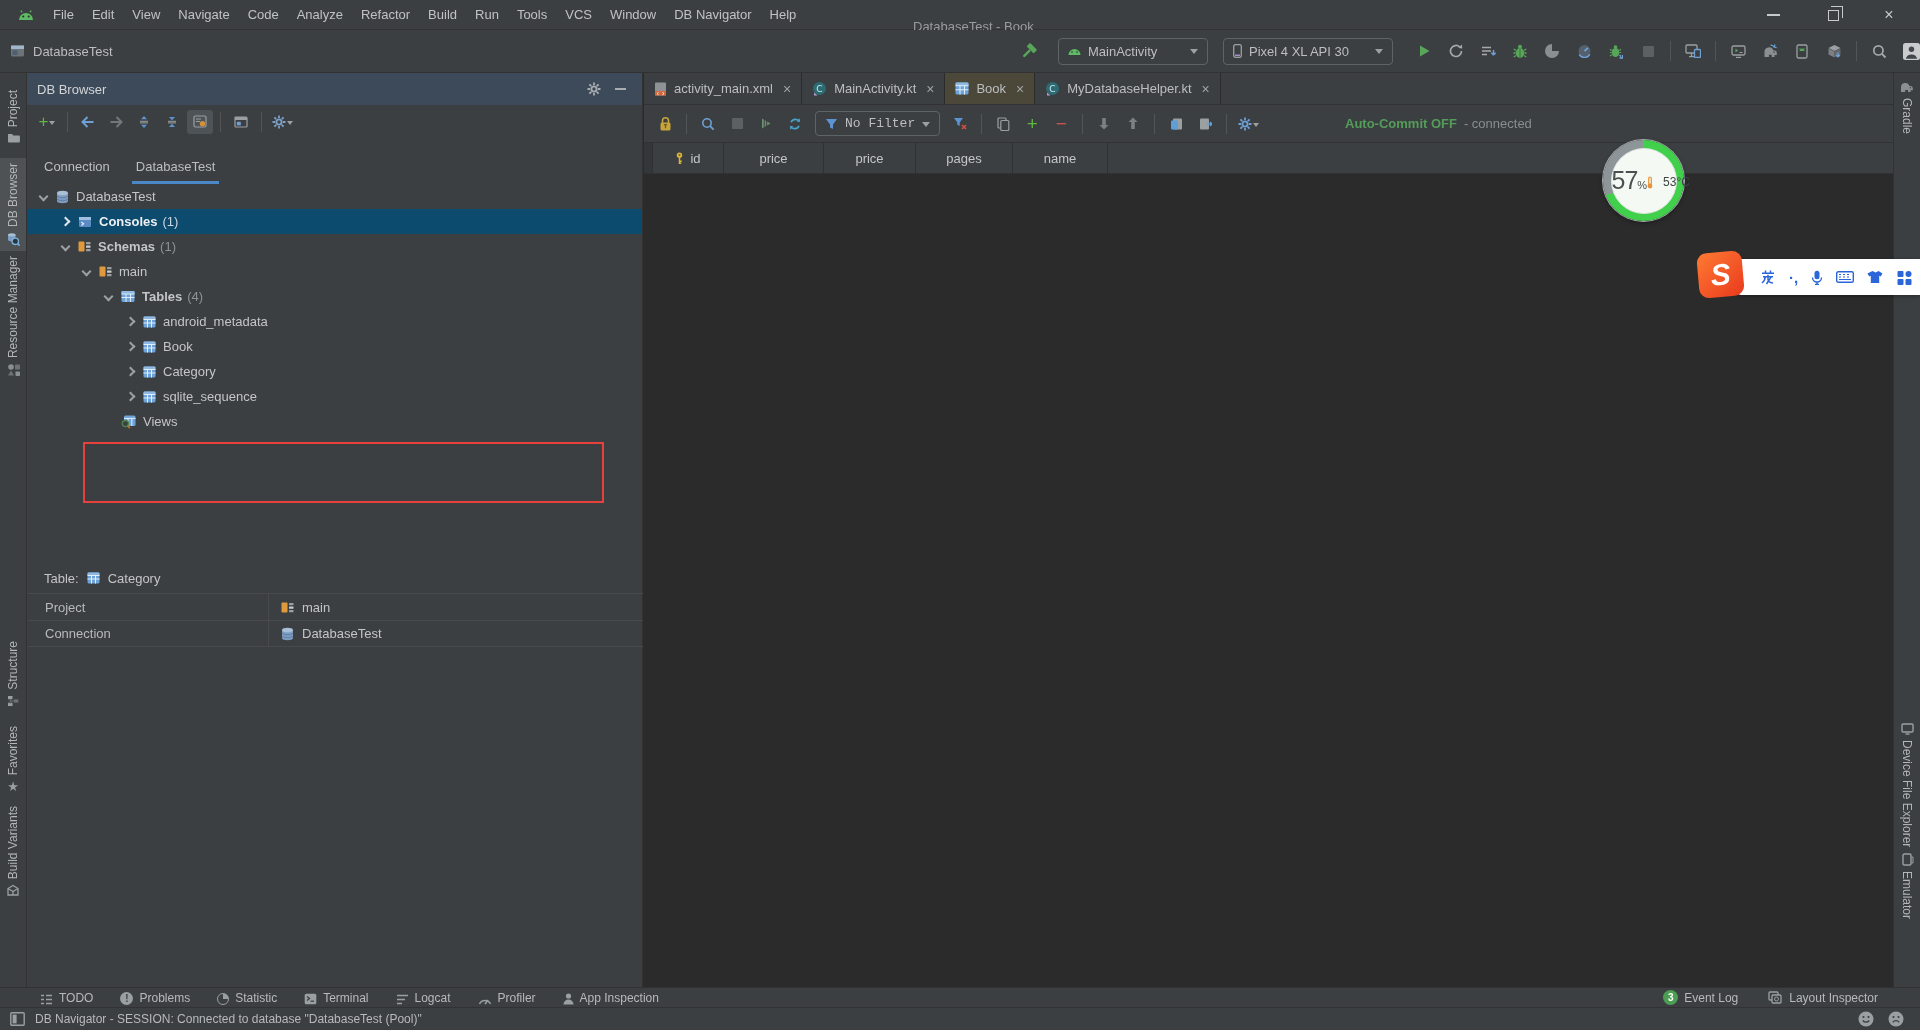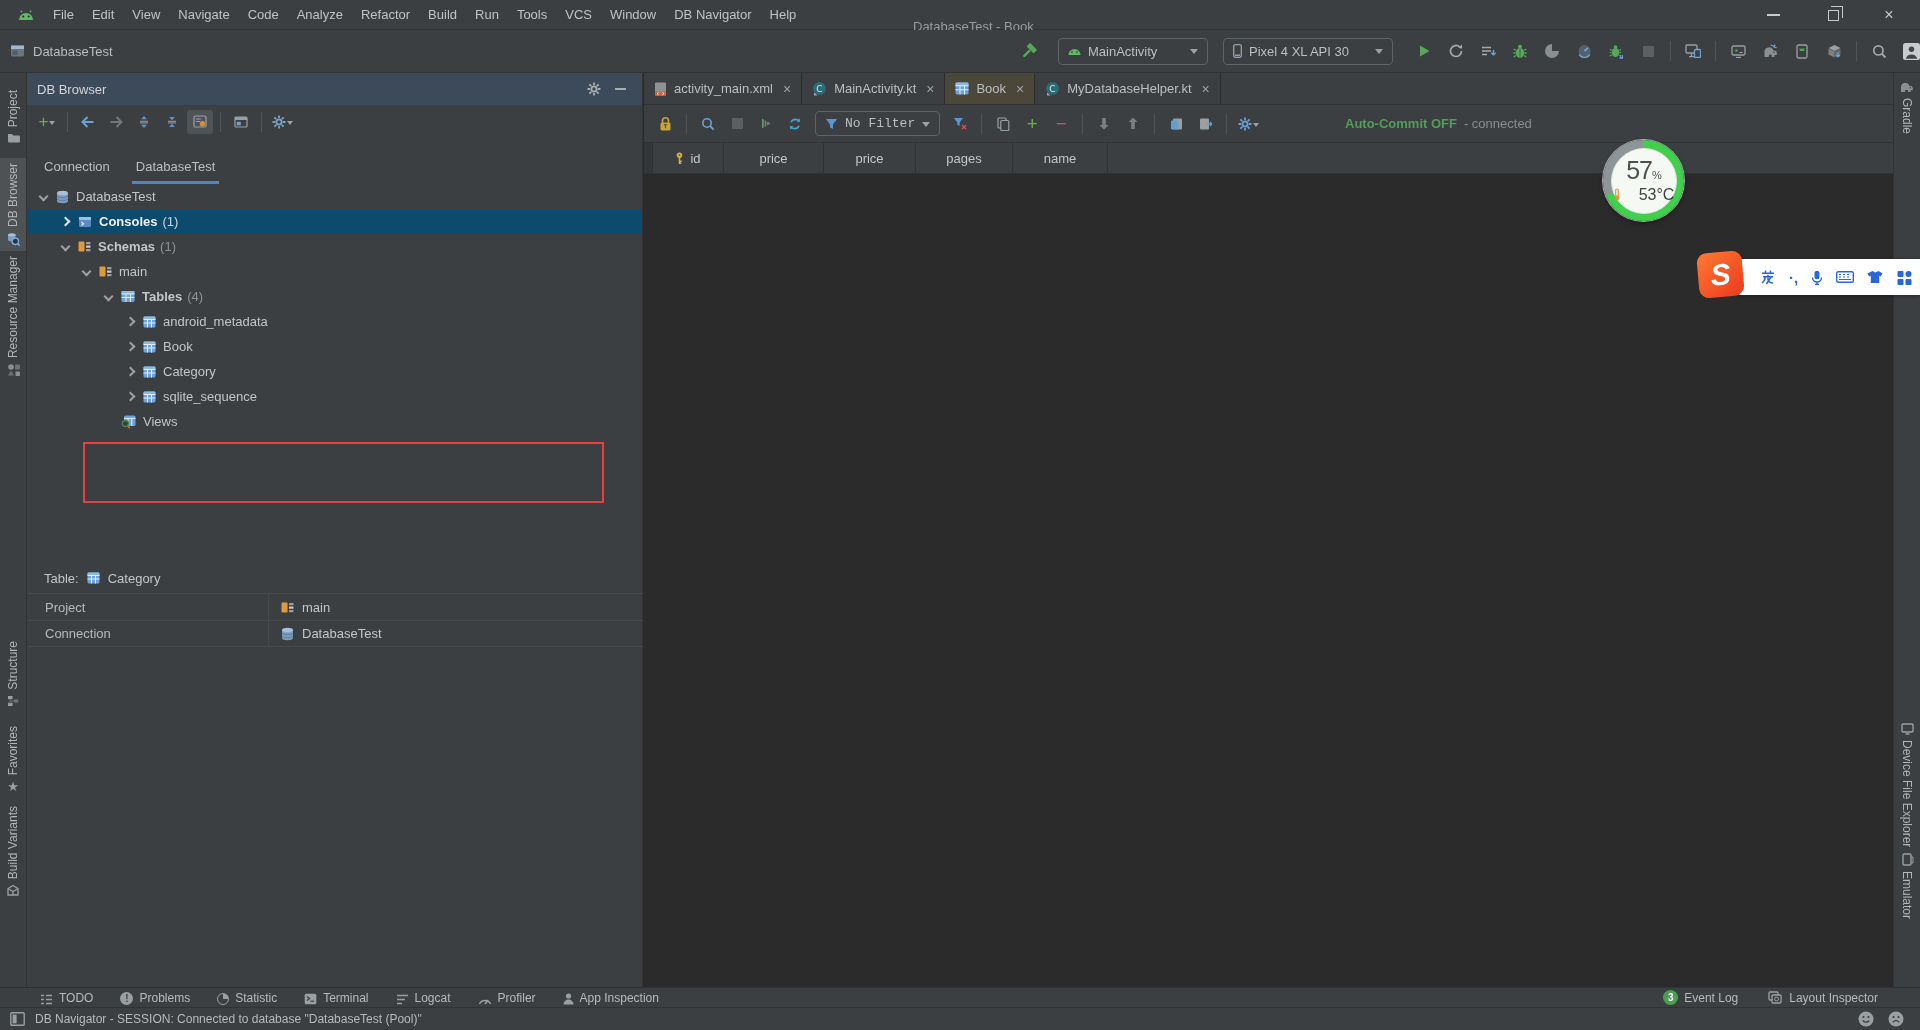--- a/index.html
+++ b/index.html
@@ -89,24 +89,24 @@
   #grid-header { height:31px; background:#3c3f41; border-bottom:1px solid #323232; display:flex; }
   .gh-gutter { width:9px; background:#33373a; border-right:1px solid #2f3234; }
   .gh-cell { border-right:1px solid #2f3234; display:flex; align-items:center; justify-content:center; gap:6px; color:#c3c5c7; }
   .gh-fill { flex:1; }
 
   
   #gauge { position:absolute; left:1603px; top:140px; width:81px; height:81px; border-radius:50%;
     background:conic-gradient(#41d04b 0 69%, #8d9598 69% 100%); box-shadow:0 0 0 1px #a6abad, 0 2px 5px rgba(0,0,0,.4);
     display:flex; align-items:center; justify-content:center; z-index:50; }
   #gauge .inner { width:66px; height:66px; border-radius:50%; background:#f4faf3; border:1px solid #dfe3e1;
-    display:flex; flex-direction:column; align-items:center; justify-content:center; color:#4d5052; }
+    display:flex; flex-direction:row; align-items:center; justify-content:flex-start; color:#4d5052; }
   #gauge .pct { font-size:25px; line-height:1; letter-spacing:-1px; }
   #gauge .pct small { font-size:11px; }
-  #gauge .temp { display:flex; align-items:center; gap:18px; font-size:16px; color:#3f4345; margin-top:3px; }
+  #gauge .temp { display:flex; align-items:center; gap:9px; font-size:12px; color:#3f4345; margin-top:3px; }
 
   #ime { position:absolute; left:1698px; top:250px; width:222px; height:50px; z-index:50; }
   #ime .bar { position:absolute; left:38px; top:9px; width:184px; height:36px; background:#ffffff;
     border-radius:5px 0 0 5px; box-shadow:0 1px 4px rgba(0,0,0,.35); display:flex; align-items:center; gap:13px; padding-left:24px; }
   #ime .logo { position:absolute; left:0; top:2px; width:45px; height:45px; border-radius:10px;
     background:linear-gradient(140deg,#ff7a33,#e93a1d); display:flex; align-items:center; justify-content:center;
     transform:rotate(-5deg); color:#fff; font-weight:bold; font-size:30px; font-style:italic; z-index:2; }
 
   
   #bottom-bar { position:absolute; left:0; bottom:23px; width:1920px; height:20px; background:#3c3f41;

